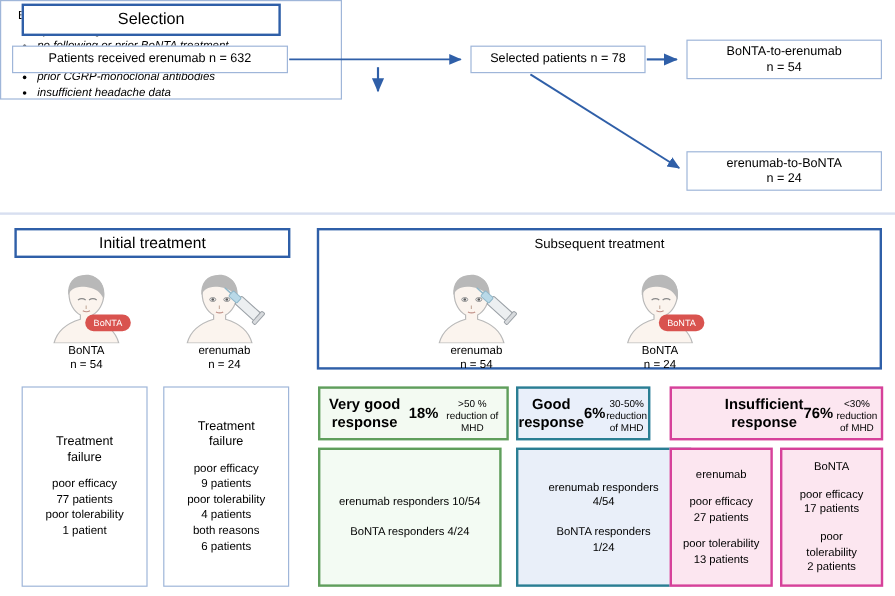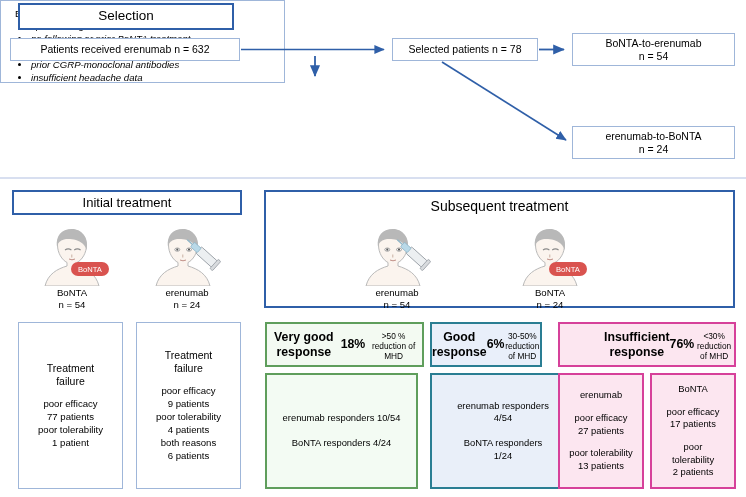--- a/index.html
+++ b/index.html
@@ -75,21 +75,21 @@
     font-size: 13px;
   }
   #subsequent-panel {
     left: 264px; top: 190px; width: 471px; height: 118px;
     border: 2px solid #2f5fa8;
     background: #fff;
     position: absolute;
   }
   #subsequent-title {
     position: absolute; left: 0; top: 6px; width: 100%;
-    text-align: center; font-size: 14px;
+    text-align: center; font-size: 11px;
   }
 
   
   .person-group { position: absolute; text-align: center; }
   .person-caption { font-size: 9.6px; line-height: 1.3; margin-top: 1px; }
 
   .avatar { position: relative; width: 78px; height: 62px; margin: 0 auto; }
 
   
   .lbox {

